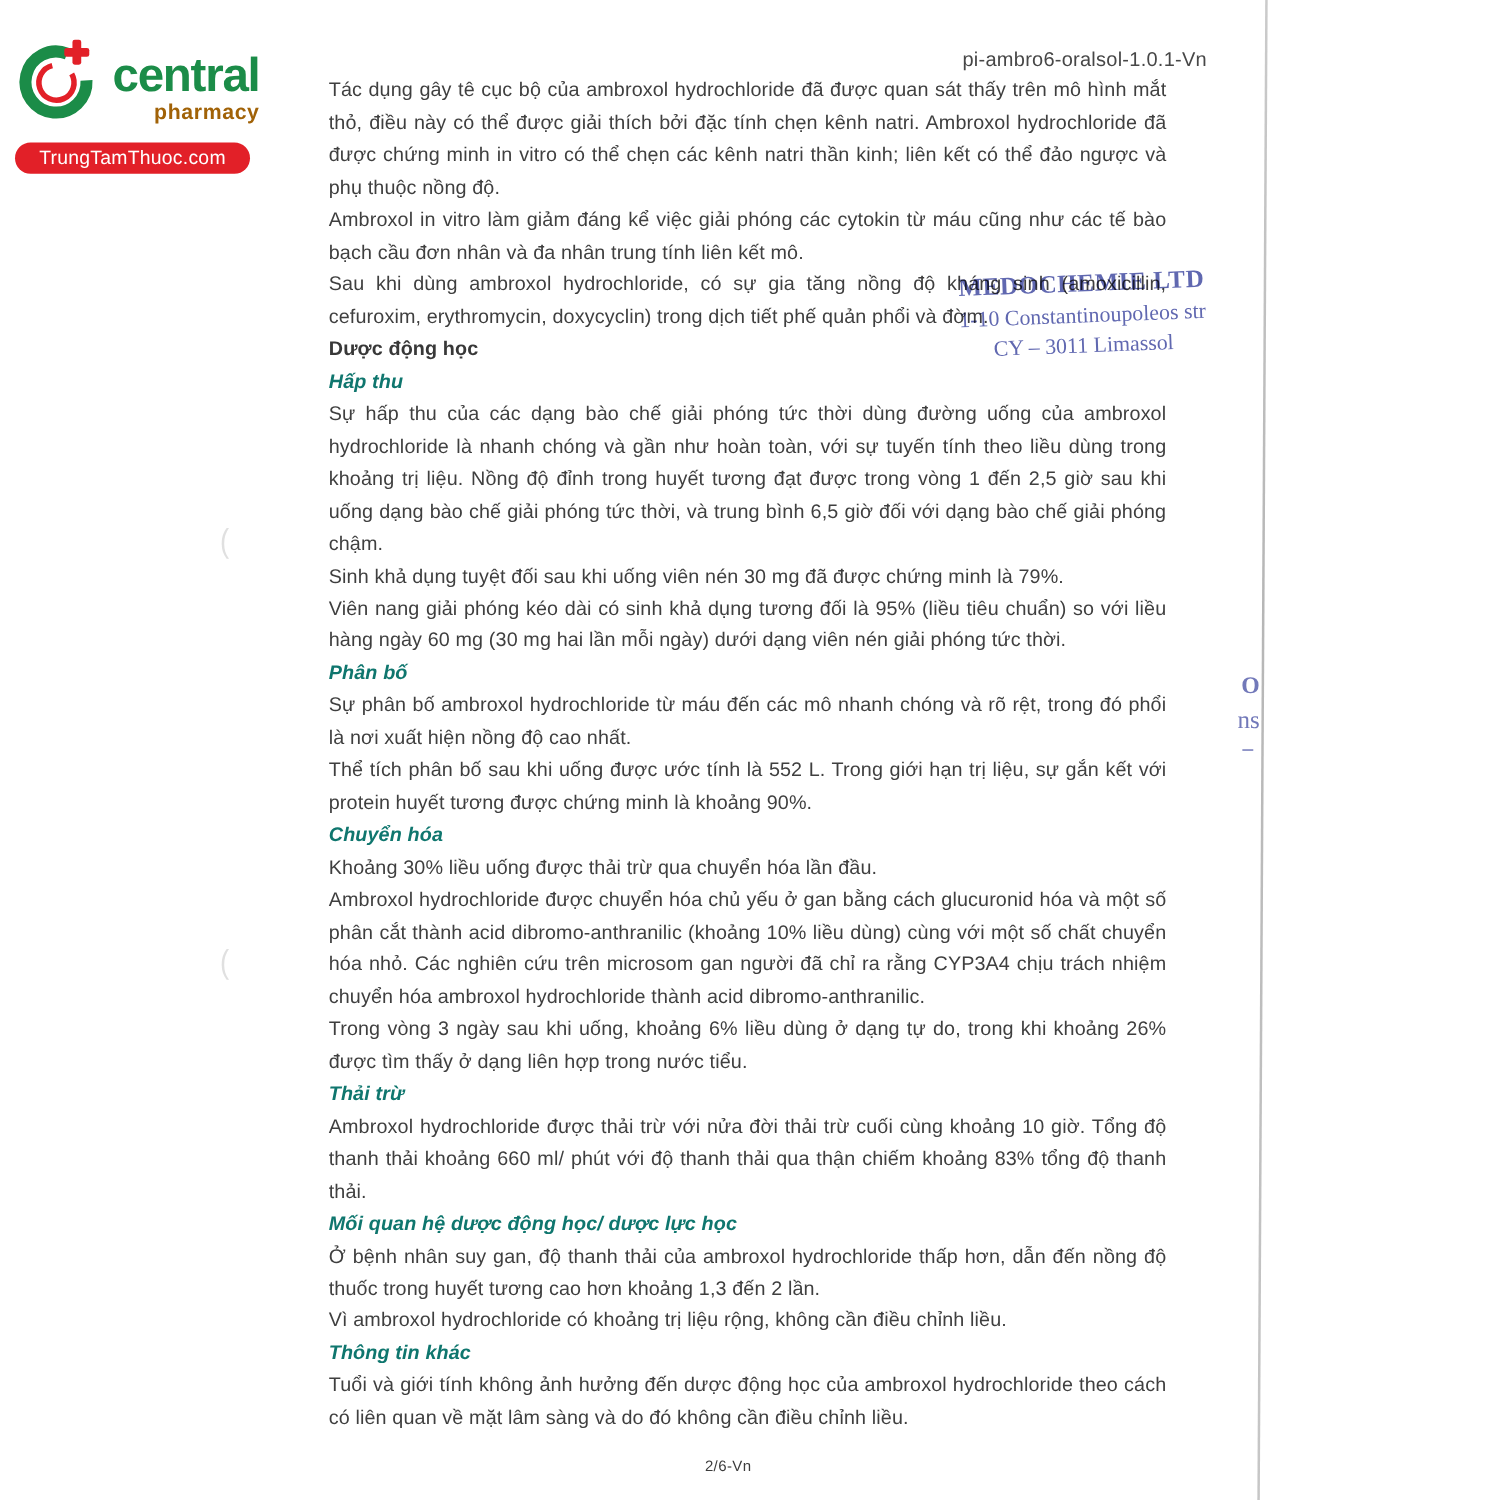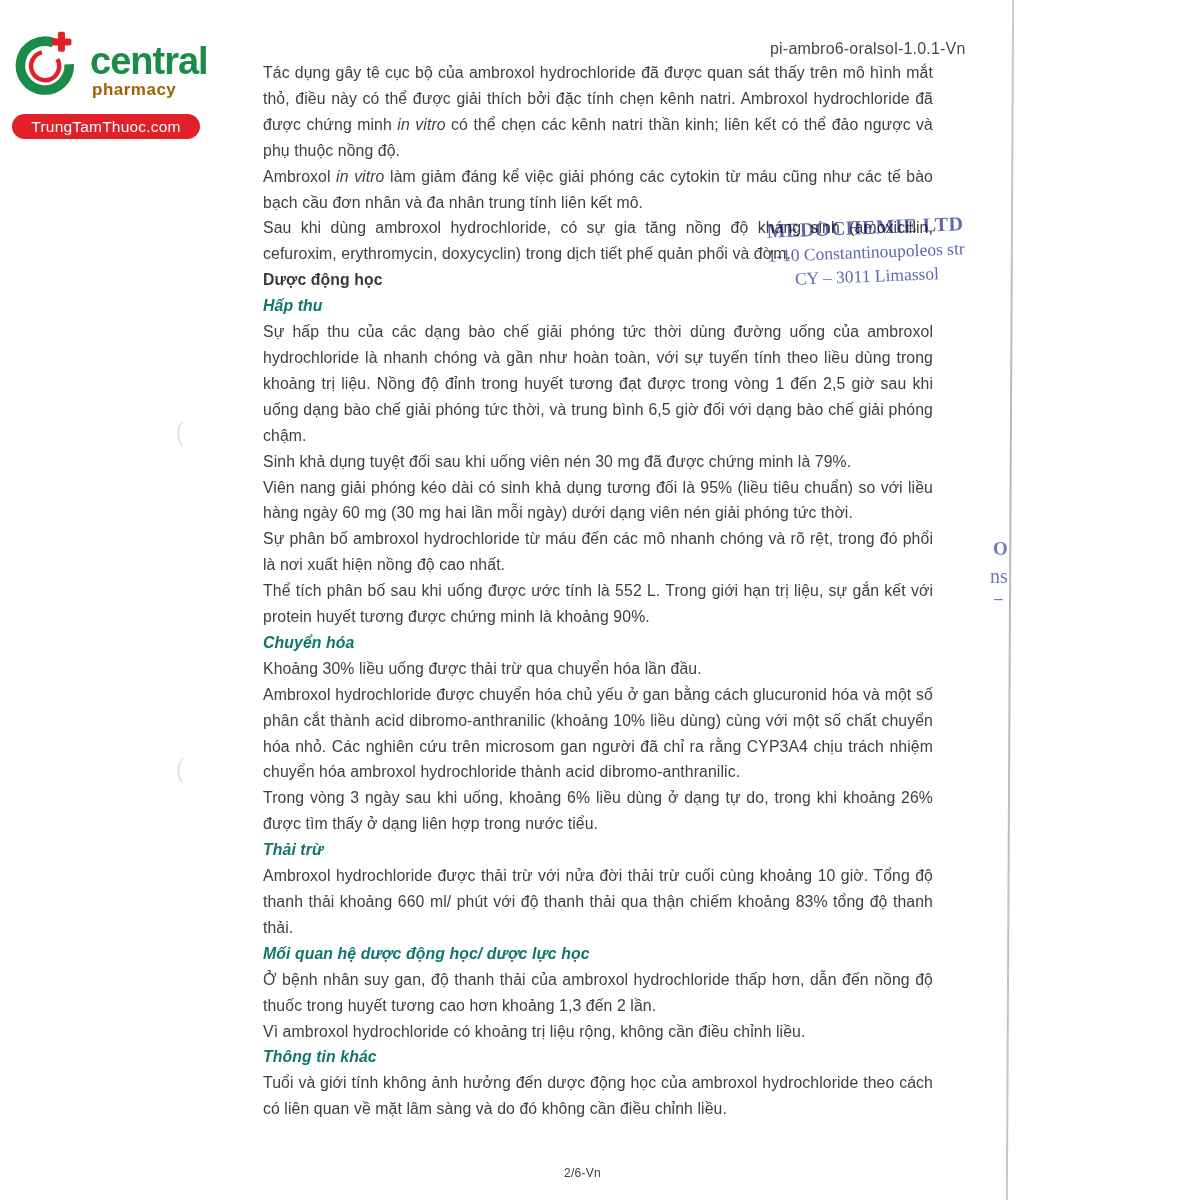--- a/index.html
+++ b/index.html
@@ -11,21 +11,21 @@
 
   
   .edge-line{
     position:absolute;left:1009px;top:-4px;width:2px;height:1210px;
     background:linear-gradient(#c2c2c2,#a9a9a9 40%,#bdbdbd);
     transform:rotate(0.3deg);opacity:.85;
   }
 
   
   .logo{position:absolute;left:10px;top:26px;width:210px;}
-  .logo-top{display:flex;align-items:flex-start;}
+  .logo-top{display:flex;align-items:flex-start;text-align:right;}
   .logo-mark{width:74px;height:84px;flex:0 0 auto;}
   .logo-words{margin-left:6px;padding-top:18px;}
   .logo-brand{
     color:#1b8c48;font-size:38px;font-weight:bold;line-height:34px;
     letter-spacing:-1px;
   }
   .logo-sub{
     color:#a16207;font-size:17px;font-weight:bold;letter-spacing:.5px;
     margin-top:2px;padding-left:2px;
   }
@@ -42,21 +42,21 @@
   }
 
   
   .body-col{
     position:absolute;left:263px;top:60px;width:670px;color:#3f3f3f;
     font-size:15.8px;line-height:25.9px;letter-spacing:.1px;
   }
   .body-col p{margin:0;text-align:justify;}
   .body-col p.hb{font-weight:bold;color:#383838;text-align:left;}
   .body-col p.hbi{font-weight:bold;font-style:italic;color:#0f766e;text-align:left;}
-  .body-col .it{font-style:italic;}
+  .body-col .it{}
 
   
   .stamp{
     position:absolute;left:752px;top:216px;width:228px;text-align:center;
     color:#4f57a8;transform:rotate(-2.2deg);mix-blend-mode:multiply;
     font-family:"Liberation Serif","DejaVu Serif",serif;opacity:.9;
   }
   .stamp-l1{font-size:20px;font-weight:bold;letter-spacing:.5px;}
   .stamp-l2{font-size:17.5px;margin-top:3px;}
   .stamp-l3{font-size:17.5px;margin-top:3px;}
@@ -111,20 +111,21 @@
 
 <div class="body-col">
     <p class="p"><span>Tác dụng gây tê cục bộ của ambroxol hydrochloride đã được quan sát thấy trên mô hình mắt thỏ, điều này có thể được giải thích bởi đặc tính chẹn kênh natri. Ambroxol hydrochloride đã được chứng minh </span><span class="it">in vitro</span><span> có thể chẹn các kênh natri thần kinh; liên kết có thể đảo ngược và phụ thuộc nồng độ.</span></p>
     <p class="p"><span>Ambroxol </span><span class="it">in vitro</span><span> làm giảm đáng kể việc giải phóng các cytokin từ máu cũng như các tế bào bạch cầu đơn nhân và đa nhân trung tính liên kết mô.</span></p>
     <p class="p"><span>Sau khi dùng ambroxol hydrochloride, có sự gia tăng nồng độ kháng sinh (amoxicillin, cefuroxim, erythromycin, doxycyclin) trong dịch tiết phế quản phổi và đờm.</span></p>
     <p class="hb"><span>Dược động học</span></p>
     <p class="hbi"><span>Hấp thu</span></p>
     <p class="p"><span>Sự hấp thu của các dạng bào chế giải phóng tức thời dùng đường uống của ambroxol hydrochloride là nhanh chóng và gần như hoàn toàn, với sự tuyến tính theo liều dùng trong khoảng trị liệu. Nồng độ đỉnh trong huyết tương đạt được trong vòng 1 đến 2,5 giờ sau khi uống dạng bào chế giải phóng tức thời, và trung bình 6,5 giờ đối với dạng bào chế giải phóng chậm.</span></p>
     <p class="p"><span>Sinh khả dụng tuyệt đối sau khi uống viên nén 30 mg đã được chứng minh là 79%.</span></p>
     <p class="p"><span>Viên nang giải phóng kéo dài có sinh khả dụng tương đối là 95% (liều tiêu chuẩn) so với liều hàng ngày 60 mg (30 mg hai lần mỗi ngày) dưới dạng viên nén giải phóng tức thời.</span></p>
+    <p class="hbi"><span>Phân bố</span></p>
     <p class="p"><span>Sự phân bố ambroxol hydrochloride từ máu đến các mô nhanh chóng và rõ rệt, trong đó phổi là nơi xuất hiện nồng độ cao nhất.</span></p>
     <p class="p"><span>Thể tích phân bố sau khi uống được ước tính là 552 L. Trong giới hạn trị liệu, sự gắn kết với protein huyết tương được chứng minh là khoảng 90%.</span></p>
     <p class="hbi"><span>Chuyển hóa</span></p>
     <p class="p"><span>Khoảng 30% liều uống được thải trừ qua chuyển hóa lần đầu.</span></p>
     <p class="p"><span>Ambroxol hydrochloride được chuyển hóa chủ yếu ở gan bằng cách glucuronid hóa và một số phân cắt thành acid dibromo-anthranilic (khoảng 10% liều dùng) cùng với một số chất chuyển hóa nhỏ. Các nghiên cứu trên microsom gan người đã chỉ ra rằng CYP3A4 chịu trách nhiệm chuyển hóa ambroxol hydrochloride thành acid dibromo-anthranilic.</span></p>
     <p class="p"><span>Trong vòng 3 ngày sau khi uống, khoảng 6% liều dùng ở dạng tự do, trong khi khoảng 26% được tìm thấy ở dạng liên hợp trong nước tiểu.</span></p>
     <p class="hbi"><span>Thải trừ</span></p>
     <p class="p"><span>Ambroxol hydrochloride được thải trừ với nửa đời thải trừ cuối cùng khoảng 10 giờ. Tổng độ thanh thải khoảng 660 ml/ phút với độ thanh thải qua thận chiếm khoảng 83% tổng độ thanh thải.</span></p>
     <p class="hbi"><span>Mối quan hệ dược động học/ dược lực học</span></p>
     <p class="p"><span>Ở bệnh nhân suy gan, độ thanh thải của ambroxol hydrochloride thấp hơn, dẫn đến nồng độ thuốc trong huyết tương cao hơn khoảng 1,3 đến 2 lần.</span></p>

